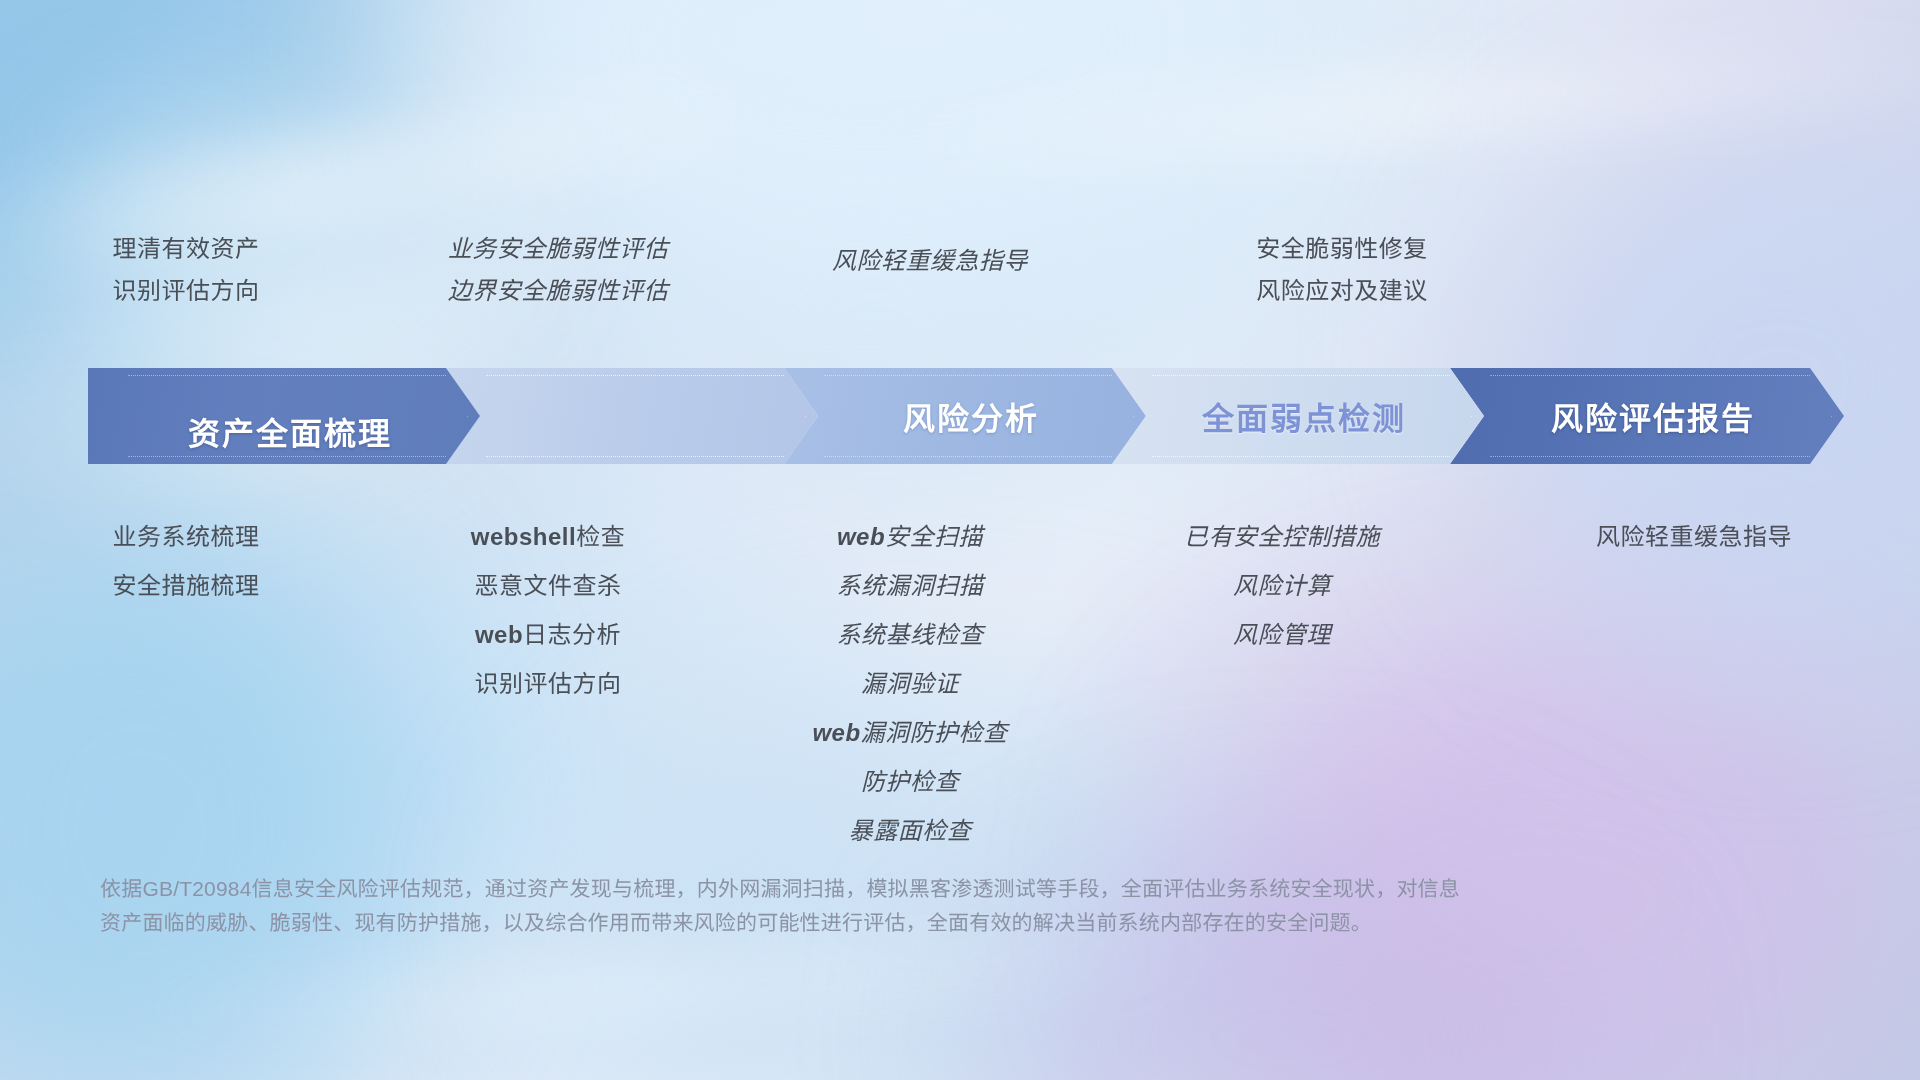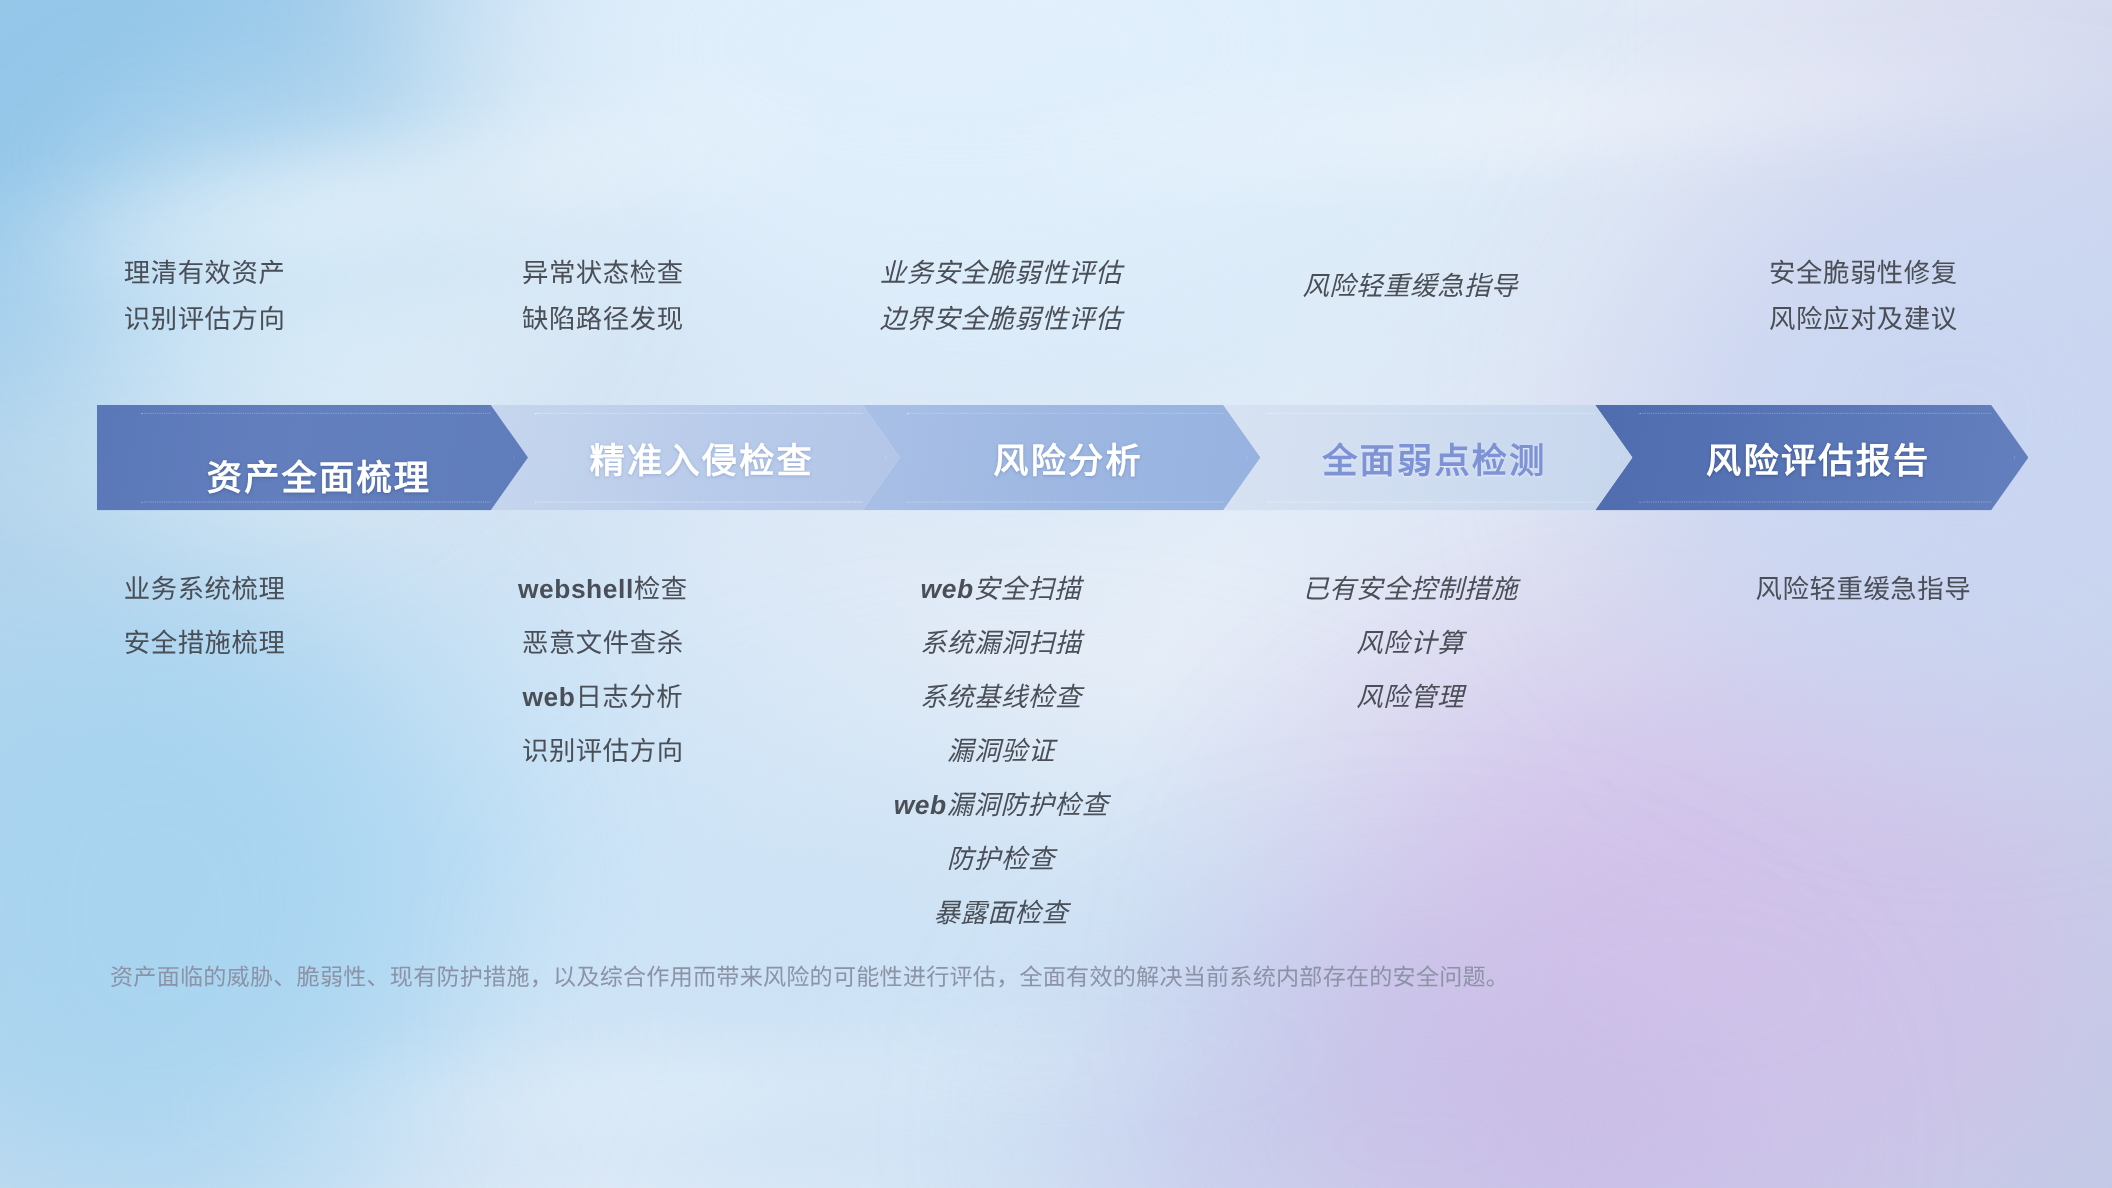--- a/index.html
+++ b/index.html
@@ -205,24 +205,20 @@
   <div class="streak streak-2"></div>
   <div class="streak streak-3"></div>
 
   <div class="content">
 
     <div class="caption-row top">
       <div class="caption-col c1">
         <span>理清有效资产</span>
         <span>识别评估方向</span>
       </div>
-      <div class="caption-col c2">
-        <span>异常状态检查</span>
-        <span>缺陷路径发现</span>
-      </div>
       <div class="caption-col c3">
         <span>业务安全脆弱性评估</span>
         <span>边界安全脆弱性评估</span>
       </div>
       <div class="caption-col c4 shift-down">
         <span>风险轻重缓急指导</span>
       </div>
       <div class="caption-col c5">
         <span>安全脆弱性修复</span>
         <span>风险应对及建议</span>
@@ -231,21 +227,20 @@
 
     <div class="banner">
 
       <div class="chev step-1">
         <span class="inner-line"></span>
         <span class="label">资产全面梳理</span>
       </div>
 
       <div class="chev step-2">
         <span class="inner-line"></span>
-        <span class="label">精准入侵检查</span>
       </div>
 
       <div class="chev step-4">
         <span class="inner-line"></span>
         <span class="label">风险分析</span>
       </div>
 
       <div class="chev step-3">
         <span class="inner-line"></span>
         <span class="label">全面弱点检测</span>
@@ -282,17 +277,18 @@
         <span>已有安全控制措施</span>
         <span>风险计算</span>
         <span>风险管理</span>
       </div>
       <div class="caption-col c5">
         <span>风险轻重缓急指导</span>
       </div>
     </div>
 
     <div class="footer">
+      <p>依据GB/T20984信息安全风险评估规范，通过资产发现与梳理，内外网漏洞扫描，模拟黑客渗透测试等手段，全面评估业务系统安全现状，对信息</p>
       <p>资产面临的威胁、脆弱性、现有防护措施，以及综合作用而带来风险的可能性进行评估，全面有效的解决当前系统内部存在的安全问题。</p>
     </div>
 
   </div>
 </div>
 
 </body></html>

